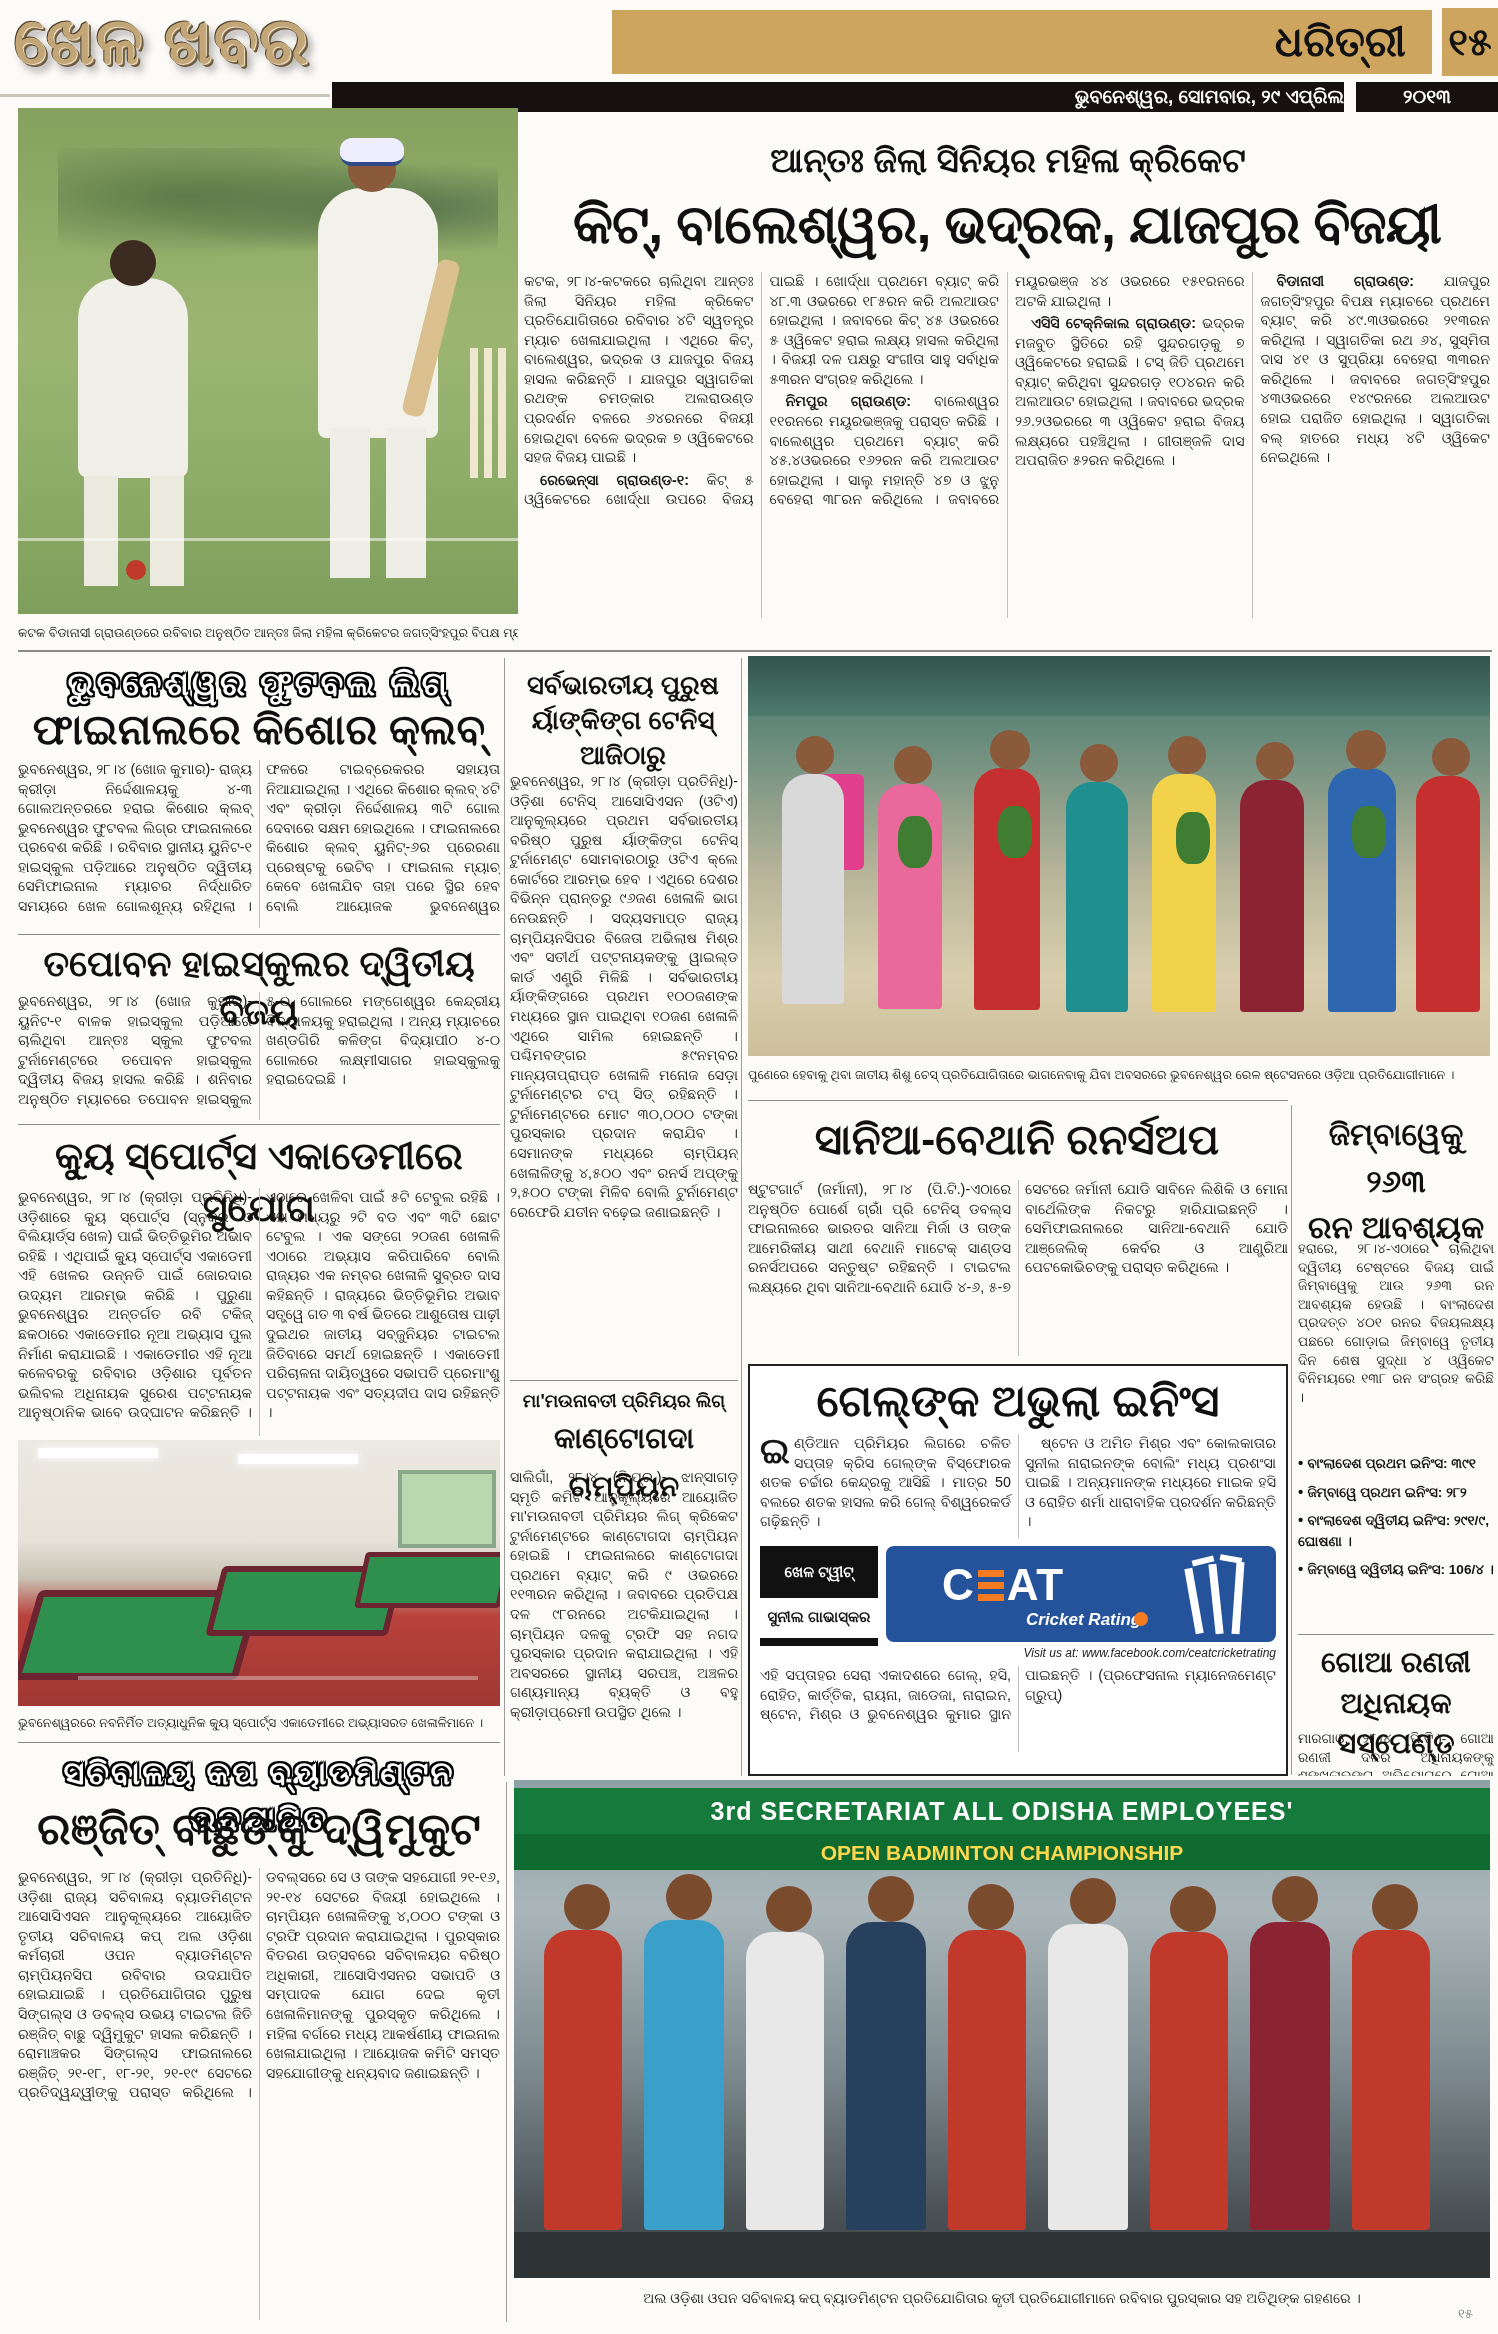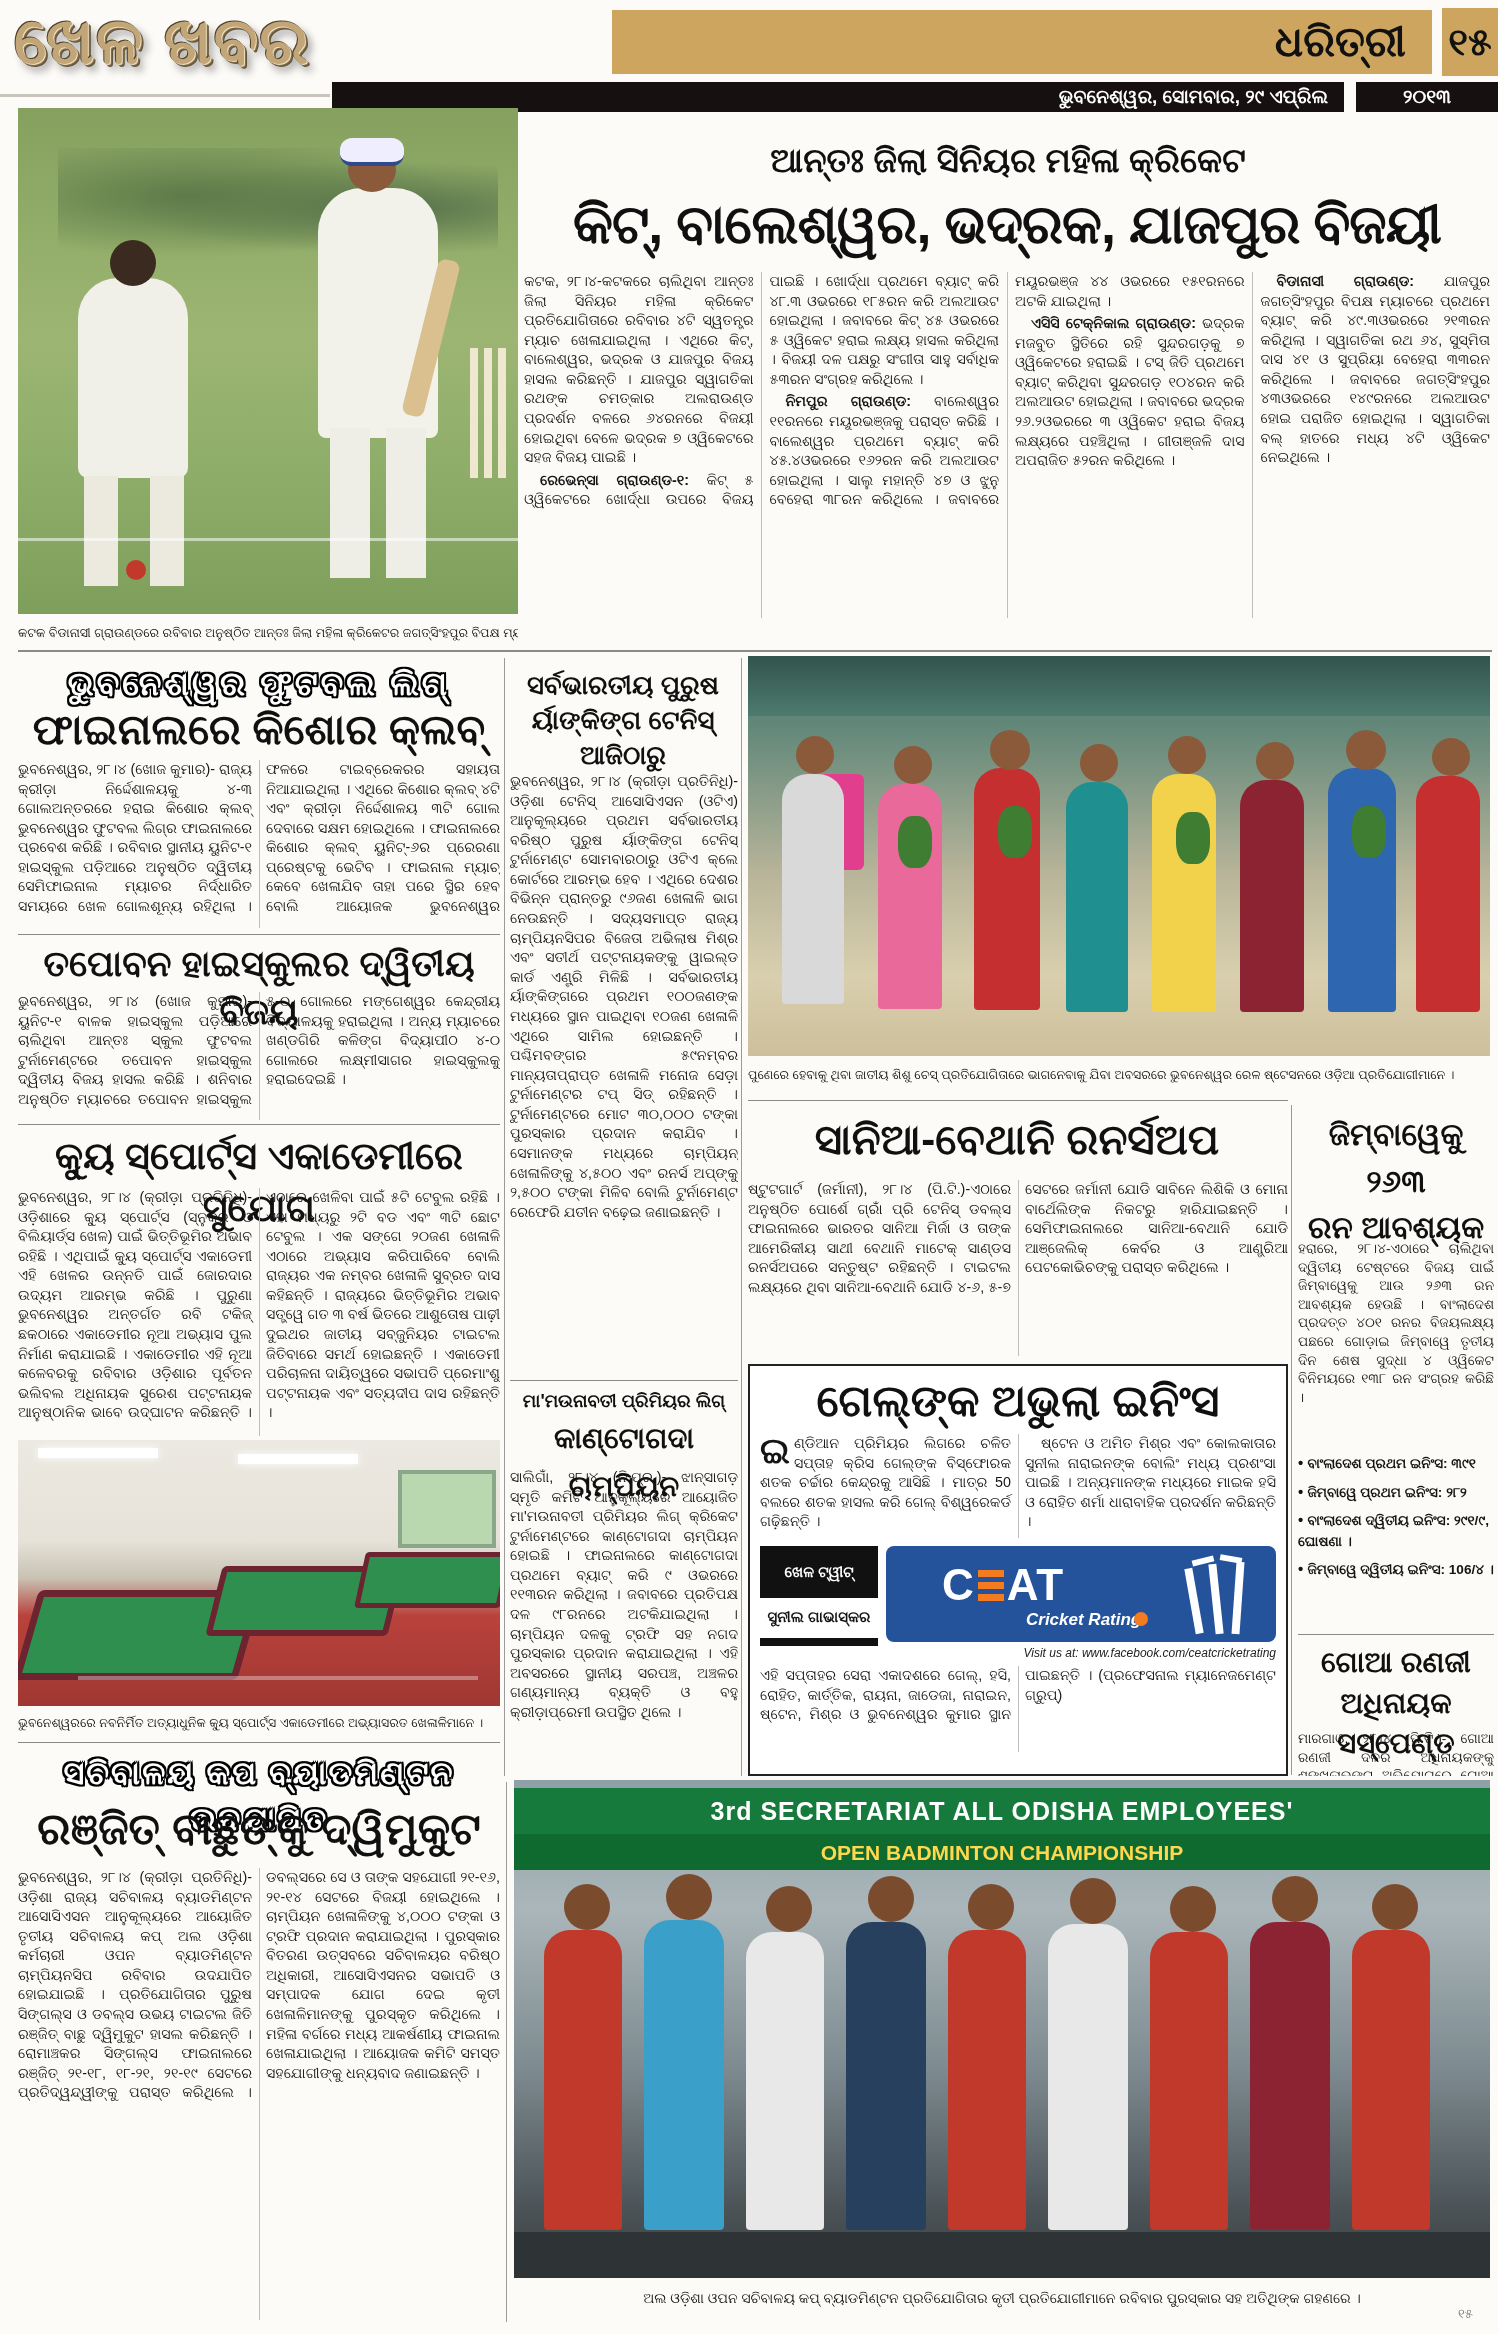--- a/index.html
+++ b/index.html
@@ -50,21 +50,21 @@
 
   <div class="abs masthead" style="left:14px;top:-2px;width:600px;height:86px;font-size:64px;line-height:86px;">ଖେଳ ଖବର</div>
   <div class="abs band" style="left:612px;top:10px;width:820px;height:64px;text-align:right;">
     <span style="font-size:42px;line-height:64px;font-weight:bold;color:#111;padding-right:26px;display:inline-block;">ଧରିତ୍ରୀ</span>
   </div>
   <div class="abs band" style="left:1442px;top:8px;width:56px;height:68px;text-align:center;">
     <span style="font-size:38px;line-height:68px;font-weight:bold;color:#111;">୧୫</span>
   </div>
   <div class="abs" style="left:0;top:94px;width:330px;height:3px;background:#c9c4bb;"></div>
   <div class="abs blackstrip" style="left:332px;top:82px;width:1012px;height:30px;text-align:right;">
-    <span style="font-size:19px;line-height:30px;font-weight:bold;padding-right:16px;display:inline-block;">ଭୁବନେଶ୍ୱର, ସୋମବାର, ୨୯ ଏପ୍ରିଲ</span>
+    <span style="font-size:19px;line-height:30px;font-weight:bold;display:inline-block;">ଭୁବନେଶ୍ୱର, ସୋମବାର, ୨୯ ଏପ୍ରିଲ</span>
   </div>
   <div class="abs blackstrip" style="left:1356px;top:71px;width:142px;height:30px;text-align:center;margin-top:11px;">
     <span style="font-size:19px;line-height:30px;font-weight:bold;">୨୦୧୩</span>
   </div>
 
   <div class="abs photo" style="left:18px;top:108px;width:500px;height:506px;background:linear-gradient(180deg,#86a05f 0%,#90ab67 20%,#9db573 45%,#8fae6a 70%,#7e9e5b 100%);">
     <div class="shape" style="left:40px;top:40px;width:440px;height:120px;background:radial-gradient(ellipse at 30% 40%,#5d7a49 0%,transparent 60%),radial-gradient(ellipse at 75% 50%,#55704a 0%,transparent 55%);"></div>
     <div class="shape" style="left:60px;top:170px;width:110px;height:200px;background:#f0efe8;border-radius:40px 40px 10px 10px;"></div>
     <div class="shape" style="left:92px;top:132px;width:46px;height:46px;border-radius:50%;background:#3a2a20;"></div>
     <div class="shape" style="left:66px;top:368px;width:34px;height:110px;background:#eceade;"></div>

